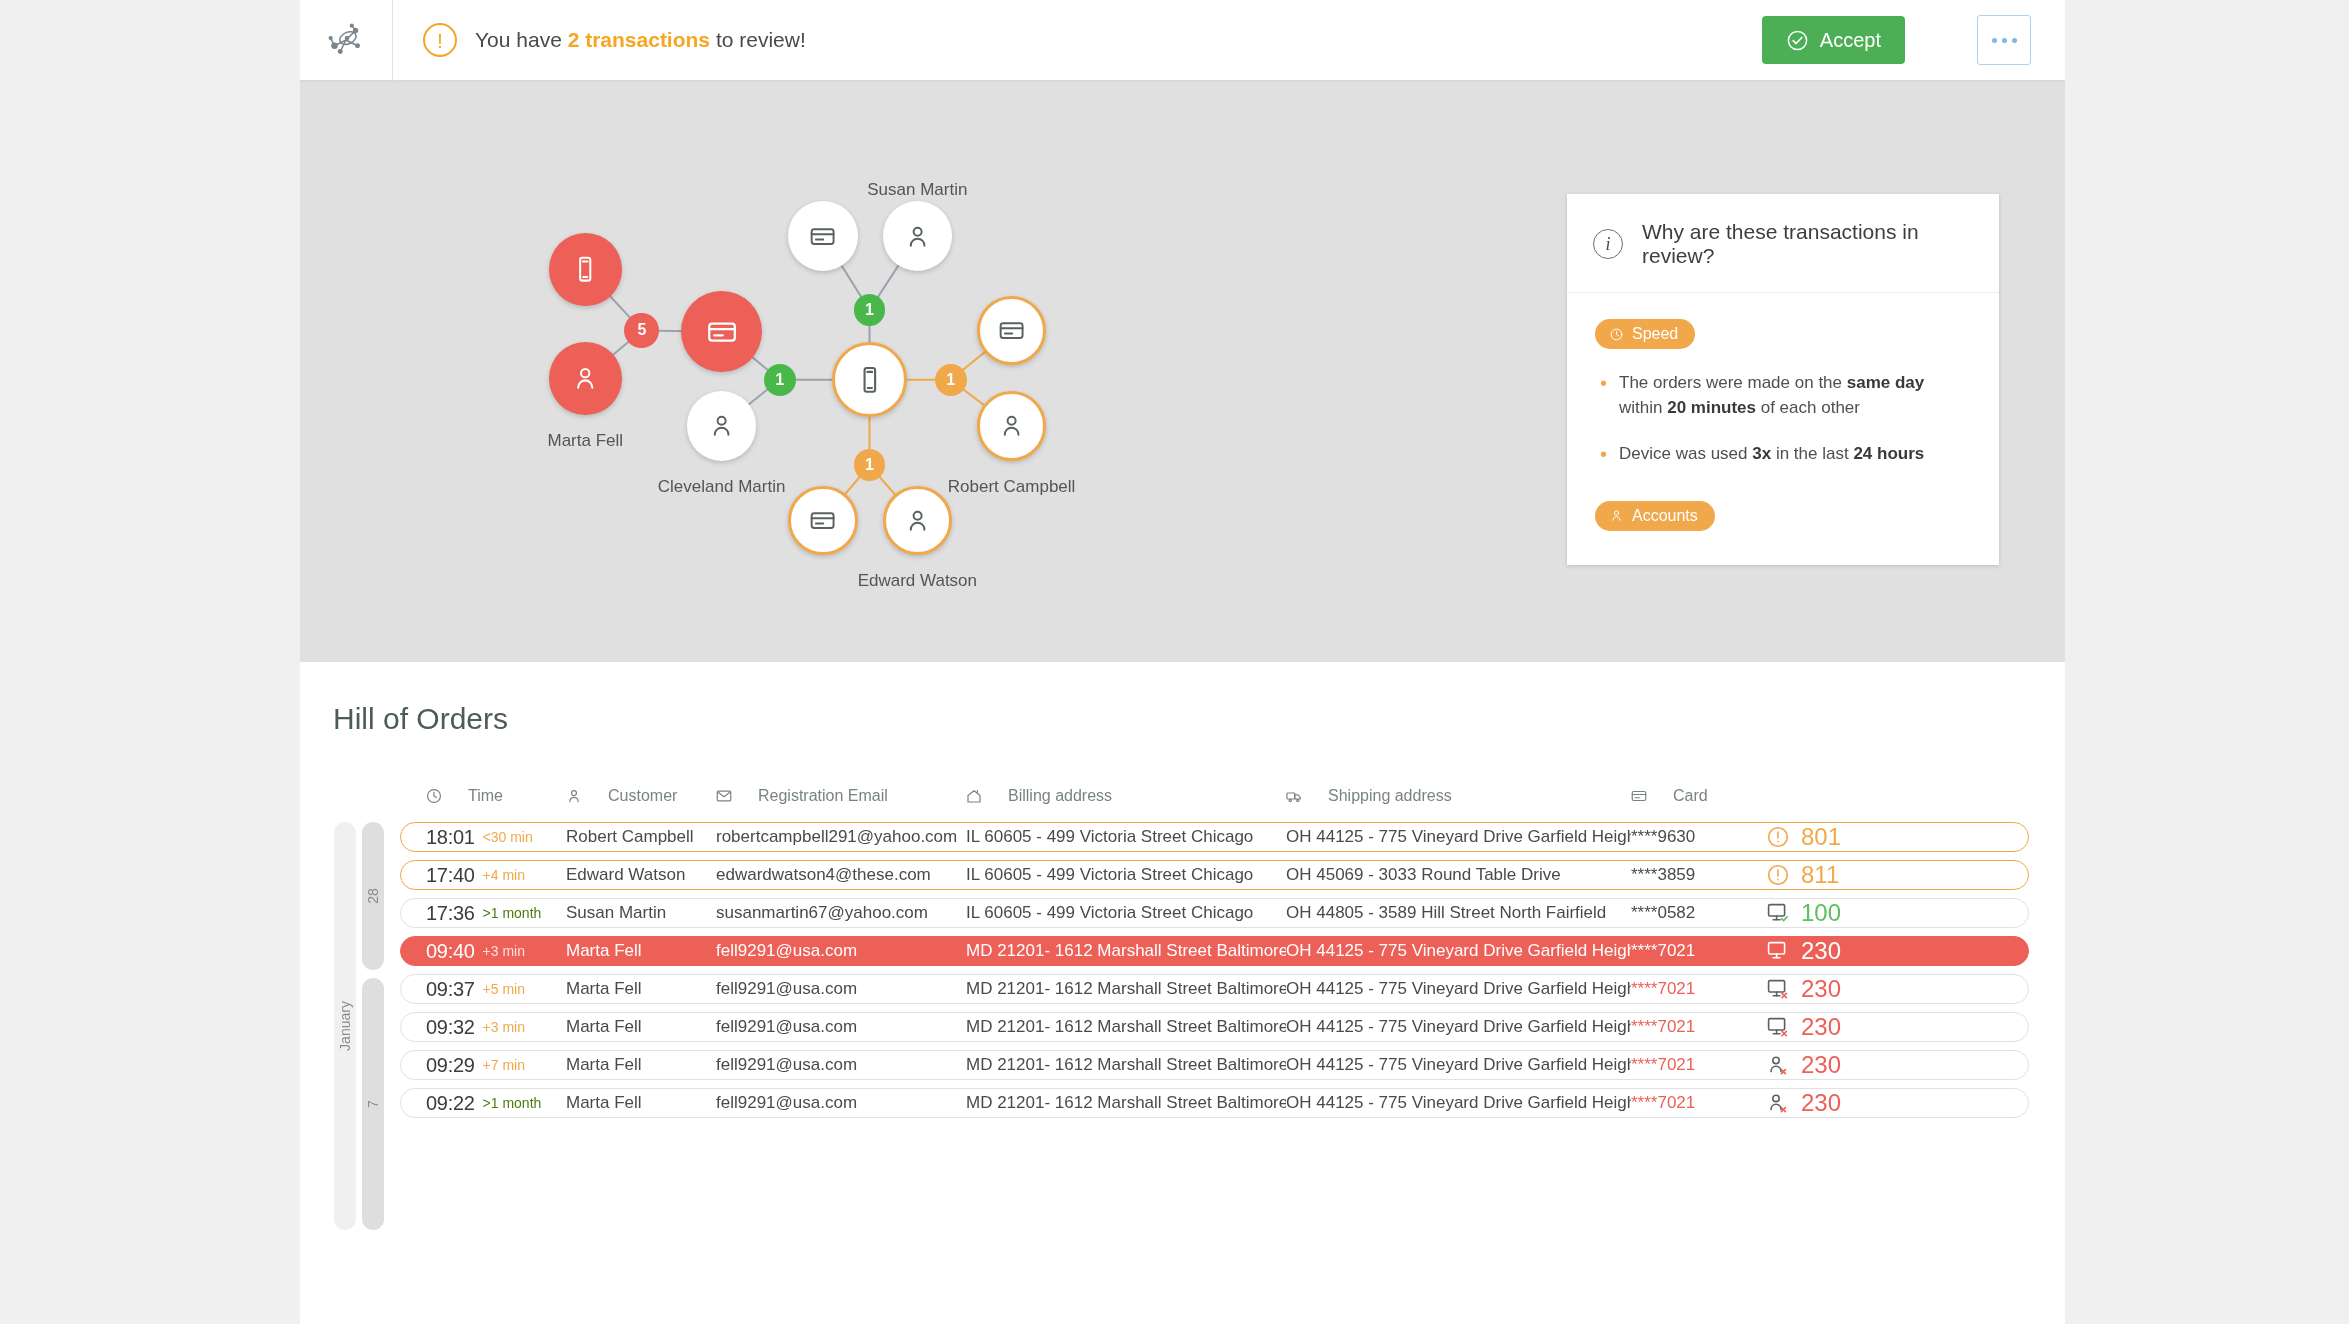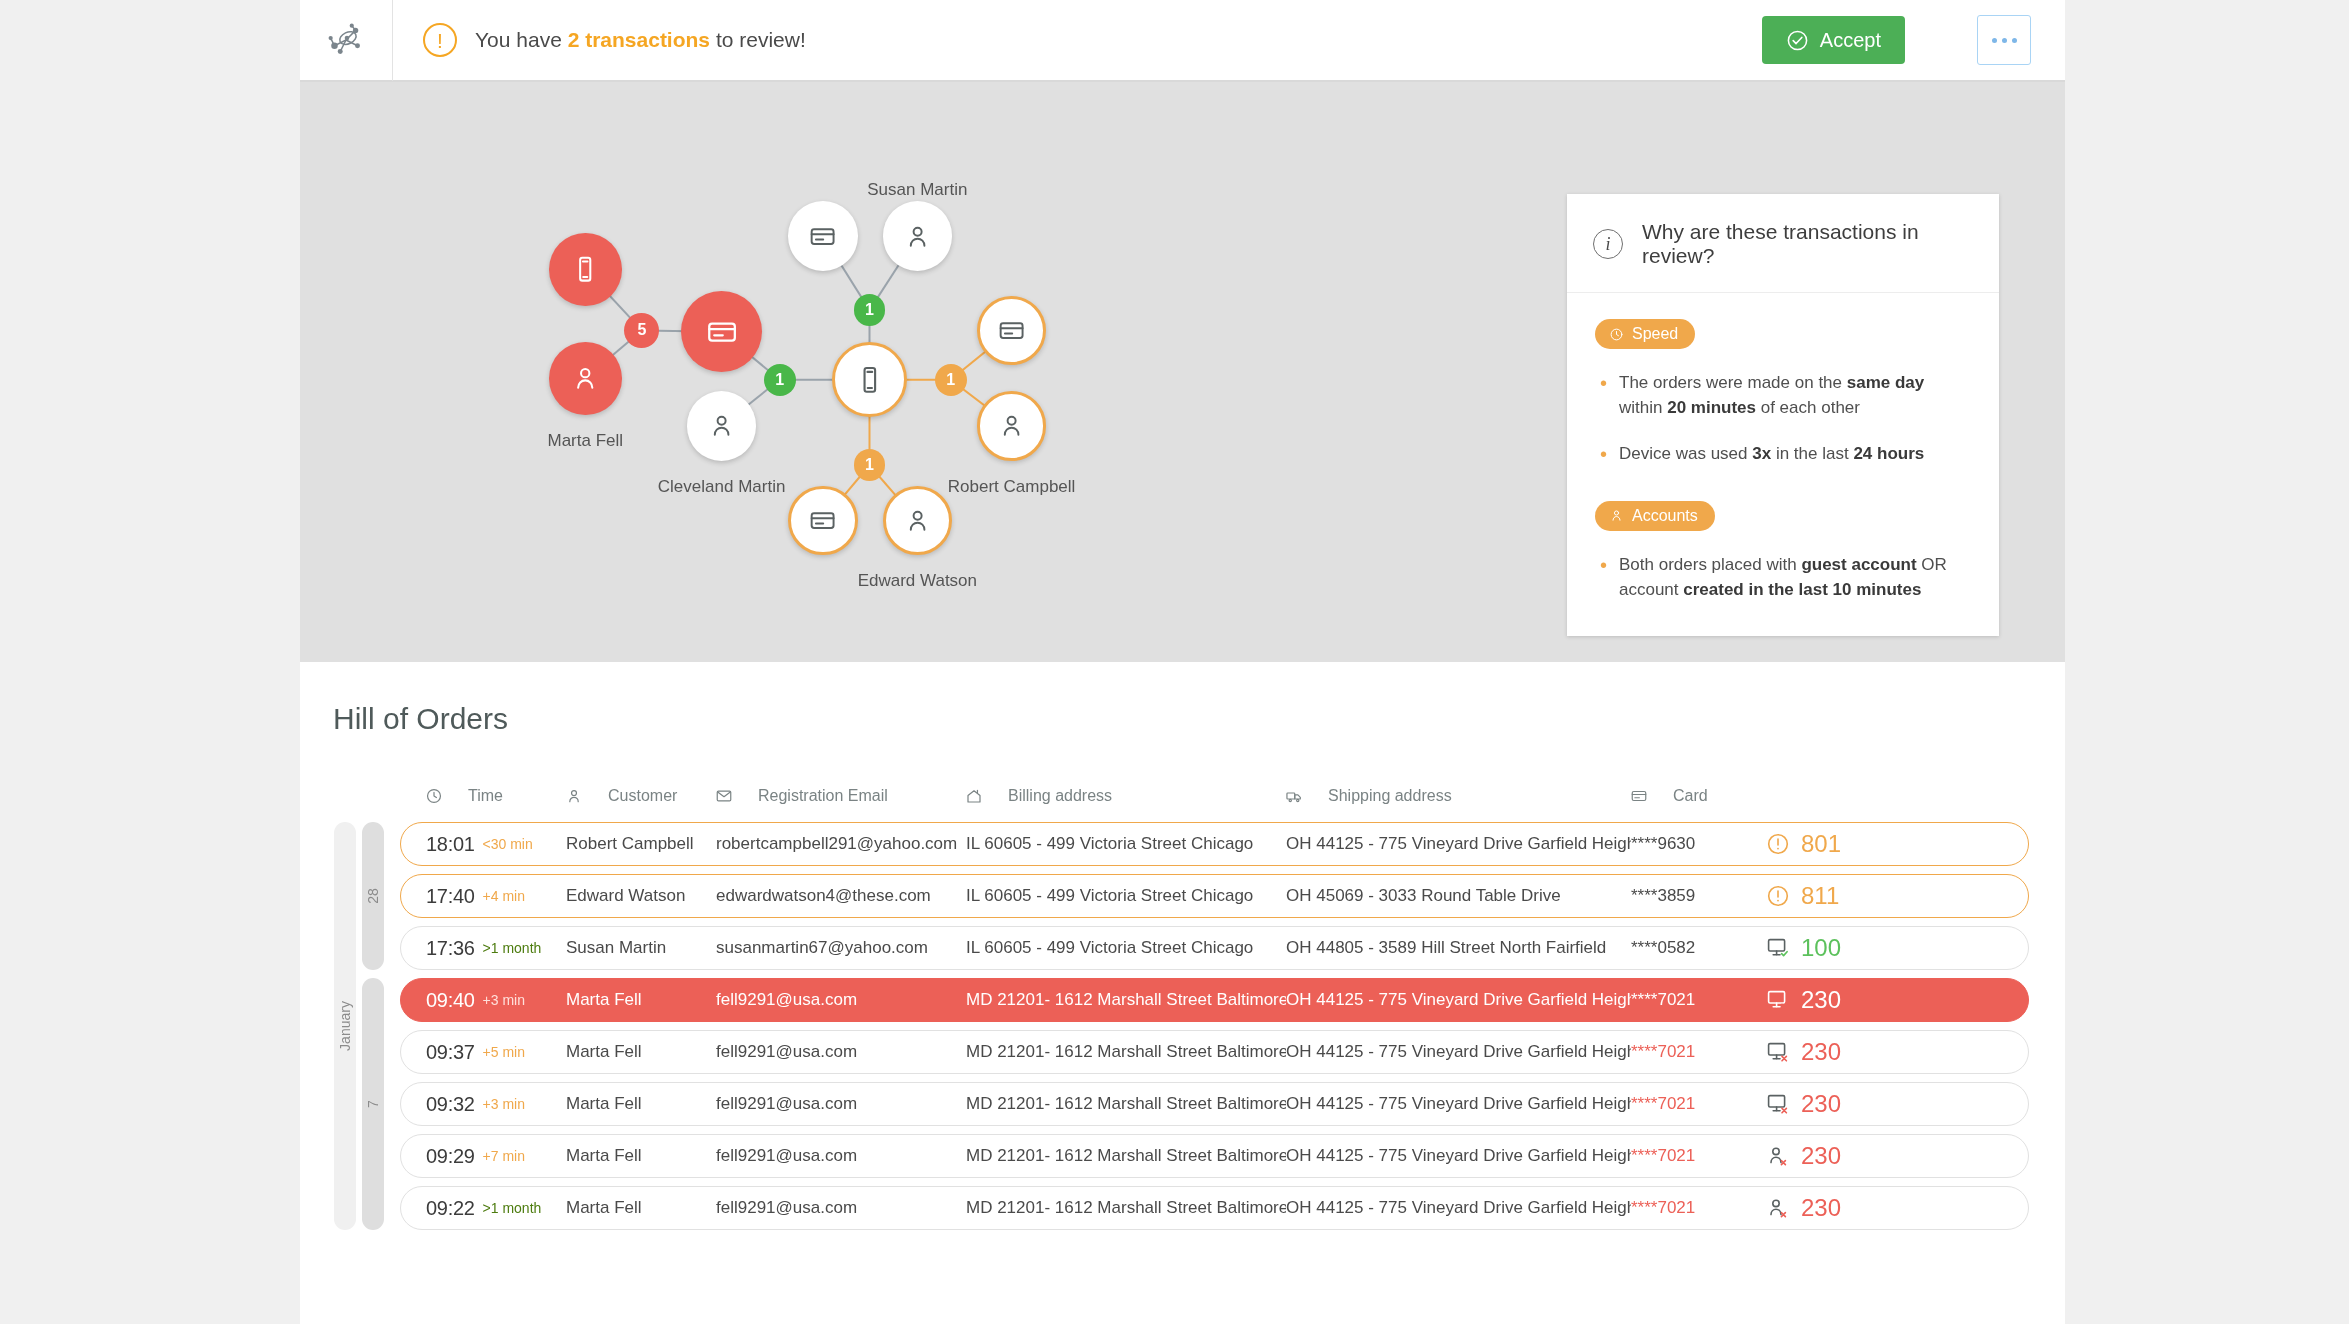--- a/index.html
+++ b/index.html
@@ -148,21 +148,21 @@
   .c-time      { width: 165px; padding-left: 25px; }
   .c-customer  { width: 150px; }
   .c-email     { width: 250px; }
   .c-billing   { width: 320px; }
   .c-shipping  { width: 345px; }
   .c-card      { width: 135px; }
   .c-score     { width: 110px; }
 
   .row {
     display: flex; align-items: center;
-    height: 44px; margin-bottom: 8px;
+    height: 30px; margin-bottom: 8px;
     border: 1px solid #e1e1e1; border-radius: 22px;
     background: #fff; font-size: 17px; color: #4a4a4a;
   }
   .row.alert { border-color: #f0a84b; }
   .row.danger { background: #ec6057; border-color: #ec6057; color: #fff; }
 
   .cell { display: flex; align-items: center; overflow: hidden; white-space: nowrap; }
   .cell.time { gap: 8px; padding-left: 25px; }
   .t-main { font-size: 20px; color: #3c3c3c; font-weight: 400; letter-spacing: -0.3px; }
   .row.danger .t-main { color: #fff; }
@@ -366,23 +366,21 @@
       <ul class="bullets">
             <li>The orders were made on the <b>same day</b> within <b>20 minutes</b> of each other</li>
             <li>Device was used <b>3x</b> in the last <b>24 hours</b></li>
           </ul><div class="spacer-block"></div><span class="pill">
       <svg viewBox="0 0 24 24" width="15" height="15" fill="none" stroke="#ffffff" stroke-width="1.6" stroke-linecap="round" stroke-linejoin="round">
               <circle cx="12" cy="8" r="3.3"></circle>
               <path d="M6.4 19.5c0-3.4 2.5-5.8 5.6-5.8s5.6 2.4 5.6 5.8"></path>
             </svg>
             <span>Accounts</span>
           </span>
-      <ul class="bullets">
-            <li>Both orders placed with <b>guest account</b> OR account <b>created in the last 10 minutes</b></li>
-          </ul></div>
+      </div>
     </div>
   </div>
 
   <div class="orders">
     <h2 class="orders-title">Hill of Orders</h2>
 
     <div class="table-wrap">
       <div class="col-heads" id="col-heads">
           <div class="col-head c-time">
       <svg viewBox="0 0 24 24" width="18" height="18" fill="none" stroke="#7a8384" stroke-width="1.6" stroke-linecap="round" stroke-linejoin="round">

